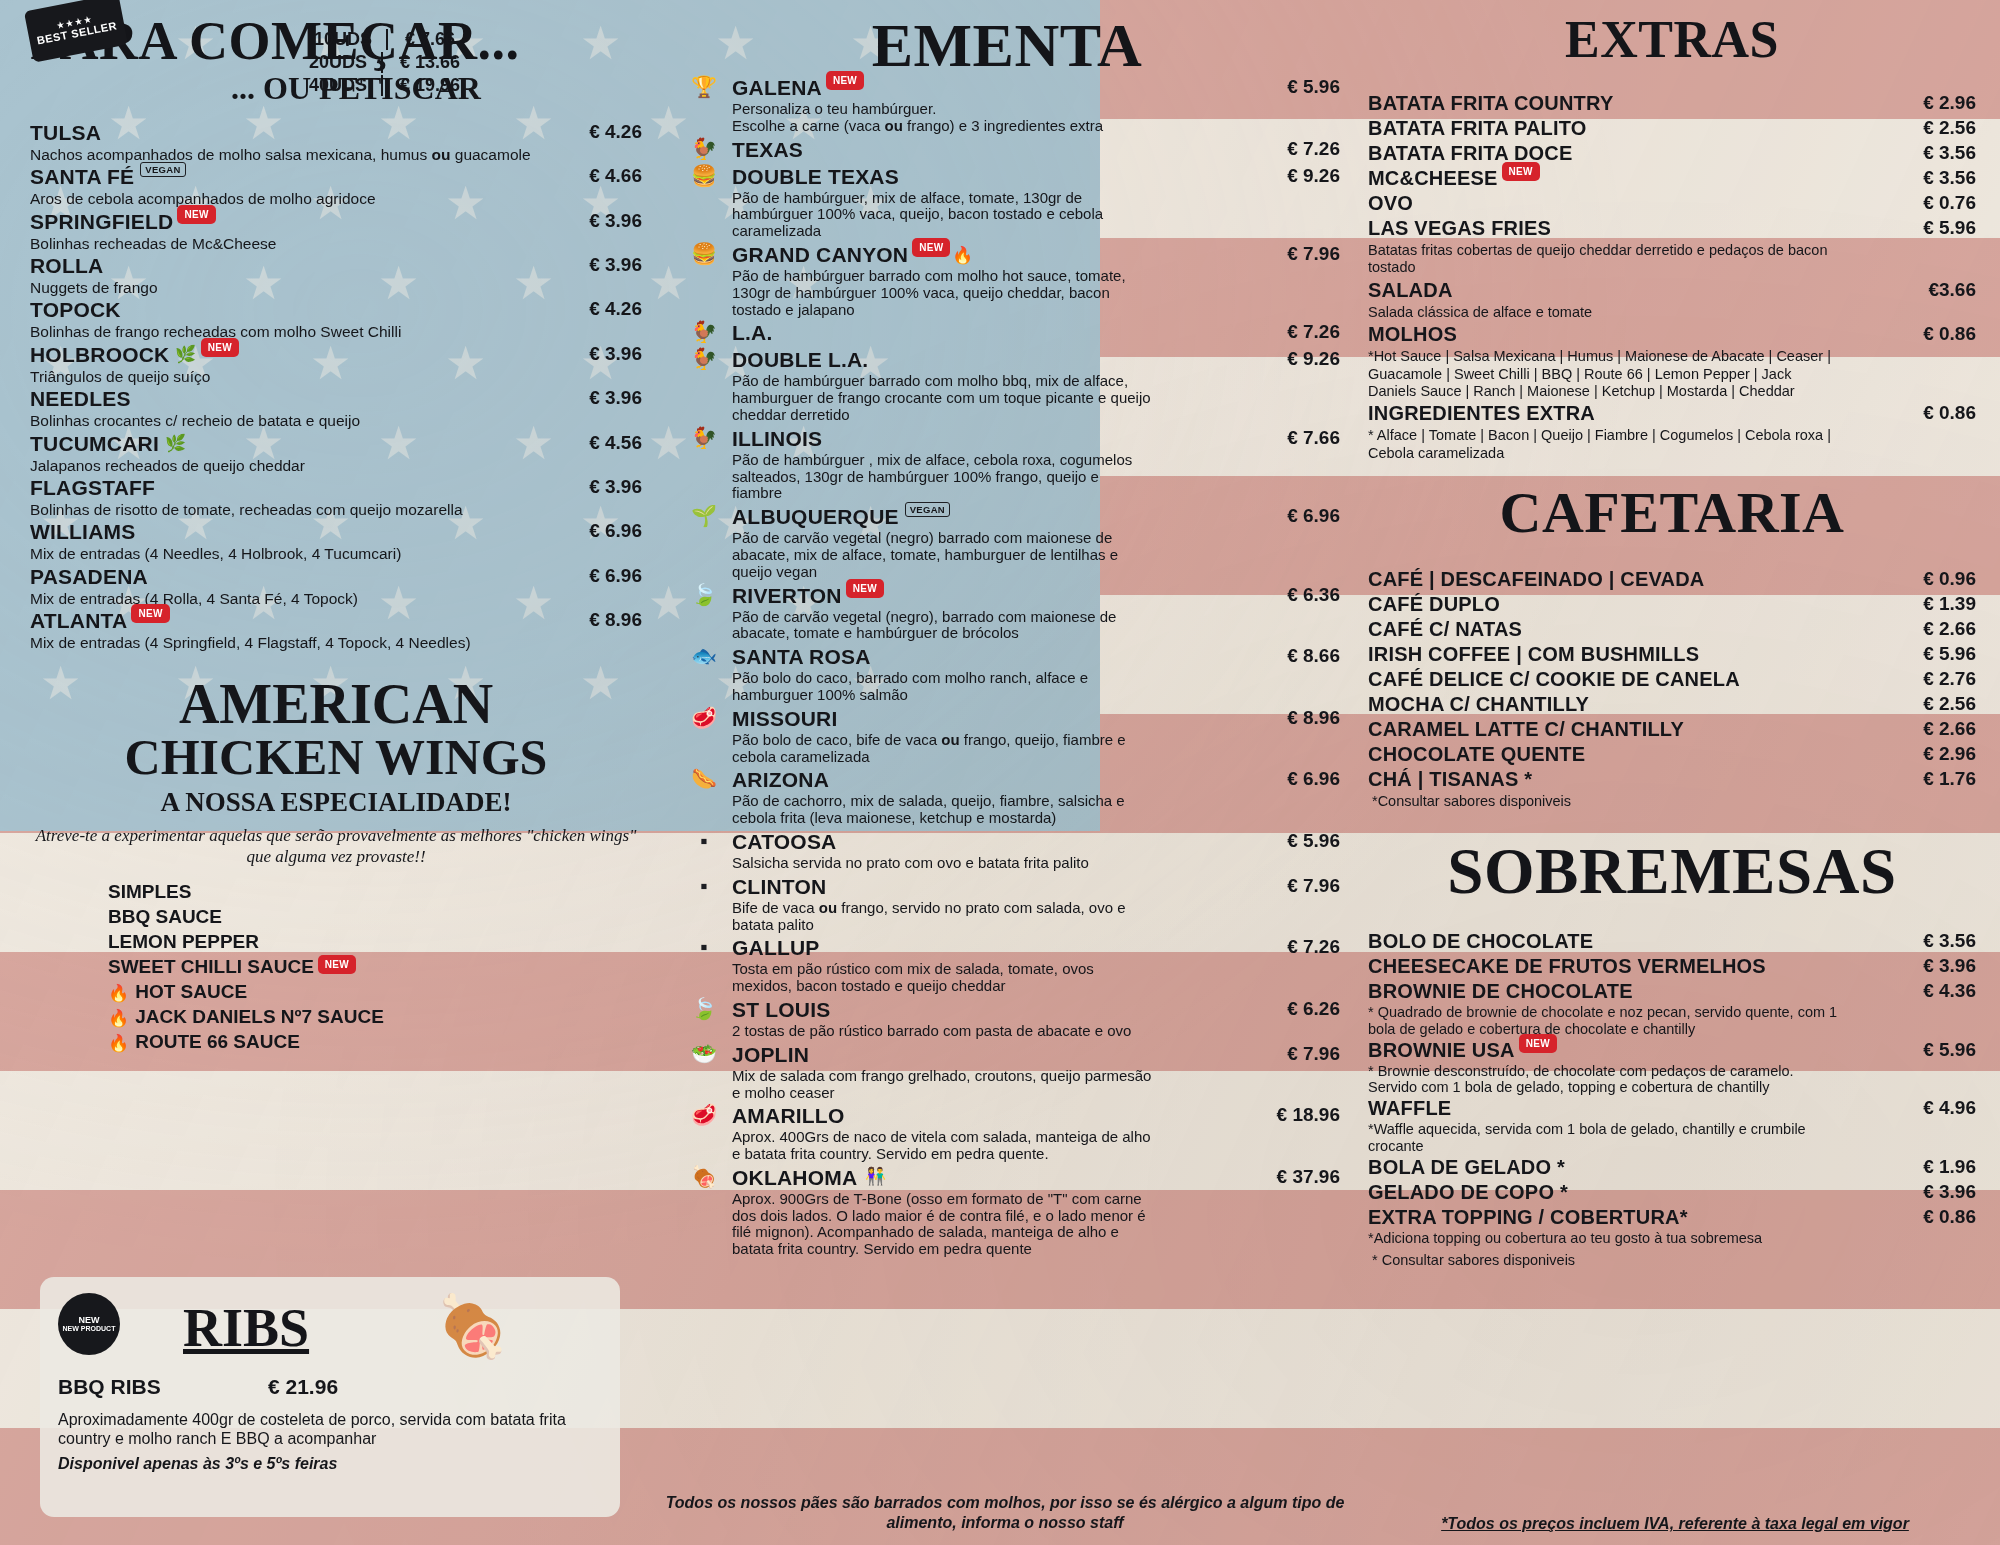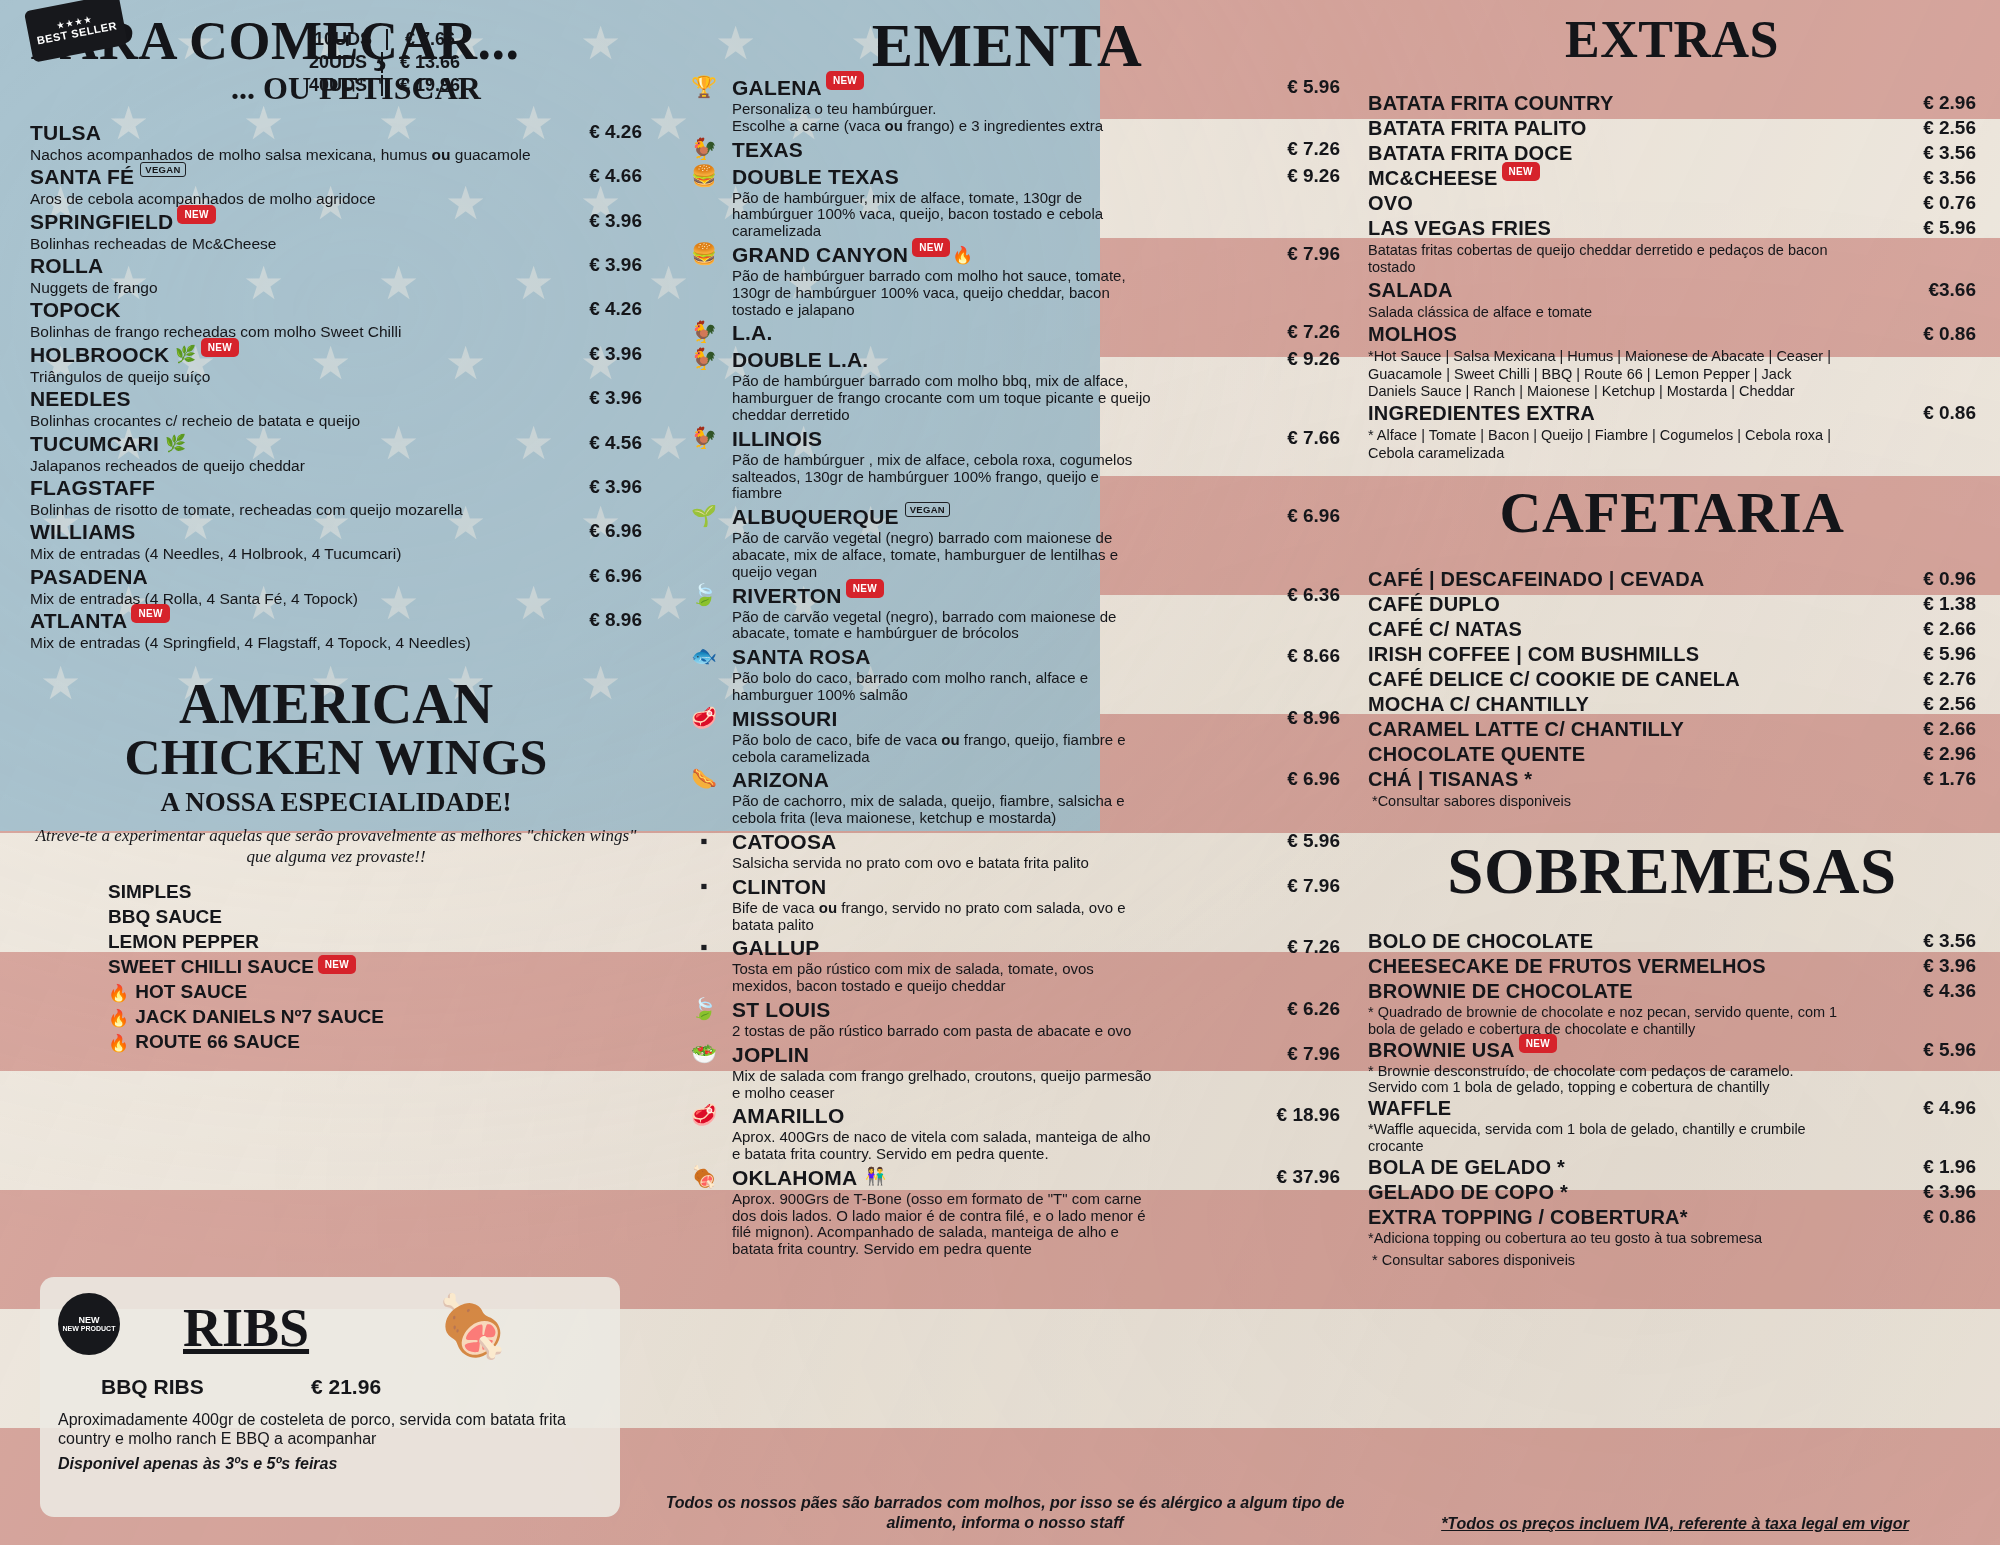--- a/index.html
+++ b/index.html
@@ -113,21 +113,21 @@
     background:rgba(236,233,227,.88);border-radius:14px;padding:12px 18px;box-sizing:border-box;
   }
   #ribs .badge{
     position:absolute;left:18px;top:16px;width:62px;height:62px;border-radius:50%;
     background:#17181c;color:#fff;display:flex;flex-direction:column;
     align-items:center;justify-content:center;font-size:9px;font-weight:bold;line-height:1.15;
   }
   #ribs h2{font-family:"Liberation Serif",serif;font-size:54px;margin:8px 0 0 125px;
     text-decoration:underline;display:inline-block;}
   #ribs .ribpic{position:absolute;right:110px;top:14px;font-size:60px;opacity:.8;}
-  #ribs .rline{display:flex;align-items:baseline;margin-top:16px;margin-left:43px;}
+  #ribs .rline{display:flex;align-items:baseline;margin-top:16px;}
   #ribs .rname{font-weight:bold;font-size:21px;width:210px;}
   #ribs .rprice{font-weight:bold;font-size:21px;}
   #ribs .rdesc{font-size:16px;line-height:1.18;margin-top:12px;}
   #ribs .rnote{font-weight:bold;font-style:italic;font-size:16px;margin-top:6px;}
 
   
   #col3 .nm{font-size:20px;}
   #col3 .pr{width:96px;}
   #col3 .ds{font-size:14.5px;max-width:470px;}
   .sublist{font-size:14.5px;line-height:1.2;margin-top:2px;max-width:470px;}
@@ -703,21 +703,21 @@
     <div class="row">
       <span class="nm">CAFÉ | DESCAFEINADO | CEVADA</span>
       <span class="dots"></span>
       <span class="pr">€ 0.96</span>
     </div>
   </div>
   <div class="item">
     <div class="row">
       <span class="nm">CAFÉ DUPLO</span>
       <span class="dots"></span>
-      <span class="pr">€ 1.38</span>
+      <span class="pr">€ 1.39</span>
     </div>
   </div>
   <div class="item">
     <div class="row">
       <span class="nm">CAFÉ C/ NATAS</span>
       <span class="dots"></span>
       <span class="pr">€ 2.66</span>
     </div>
   </div>
   <div class="item">

